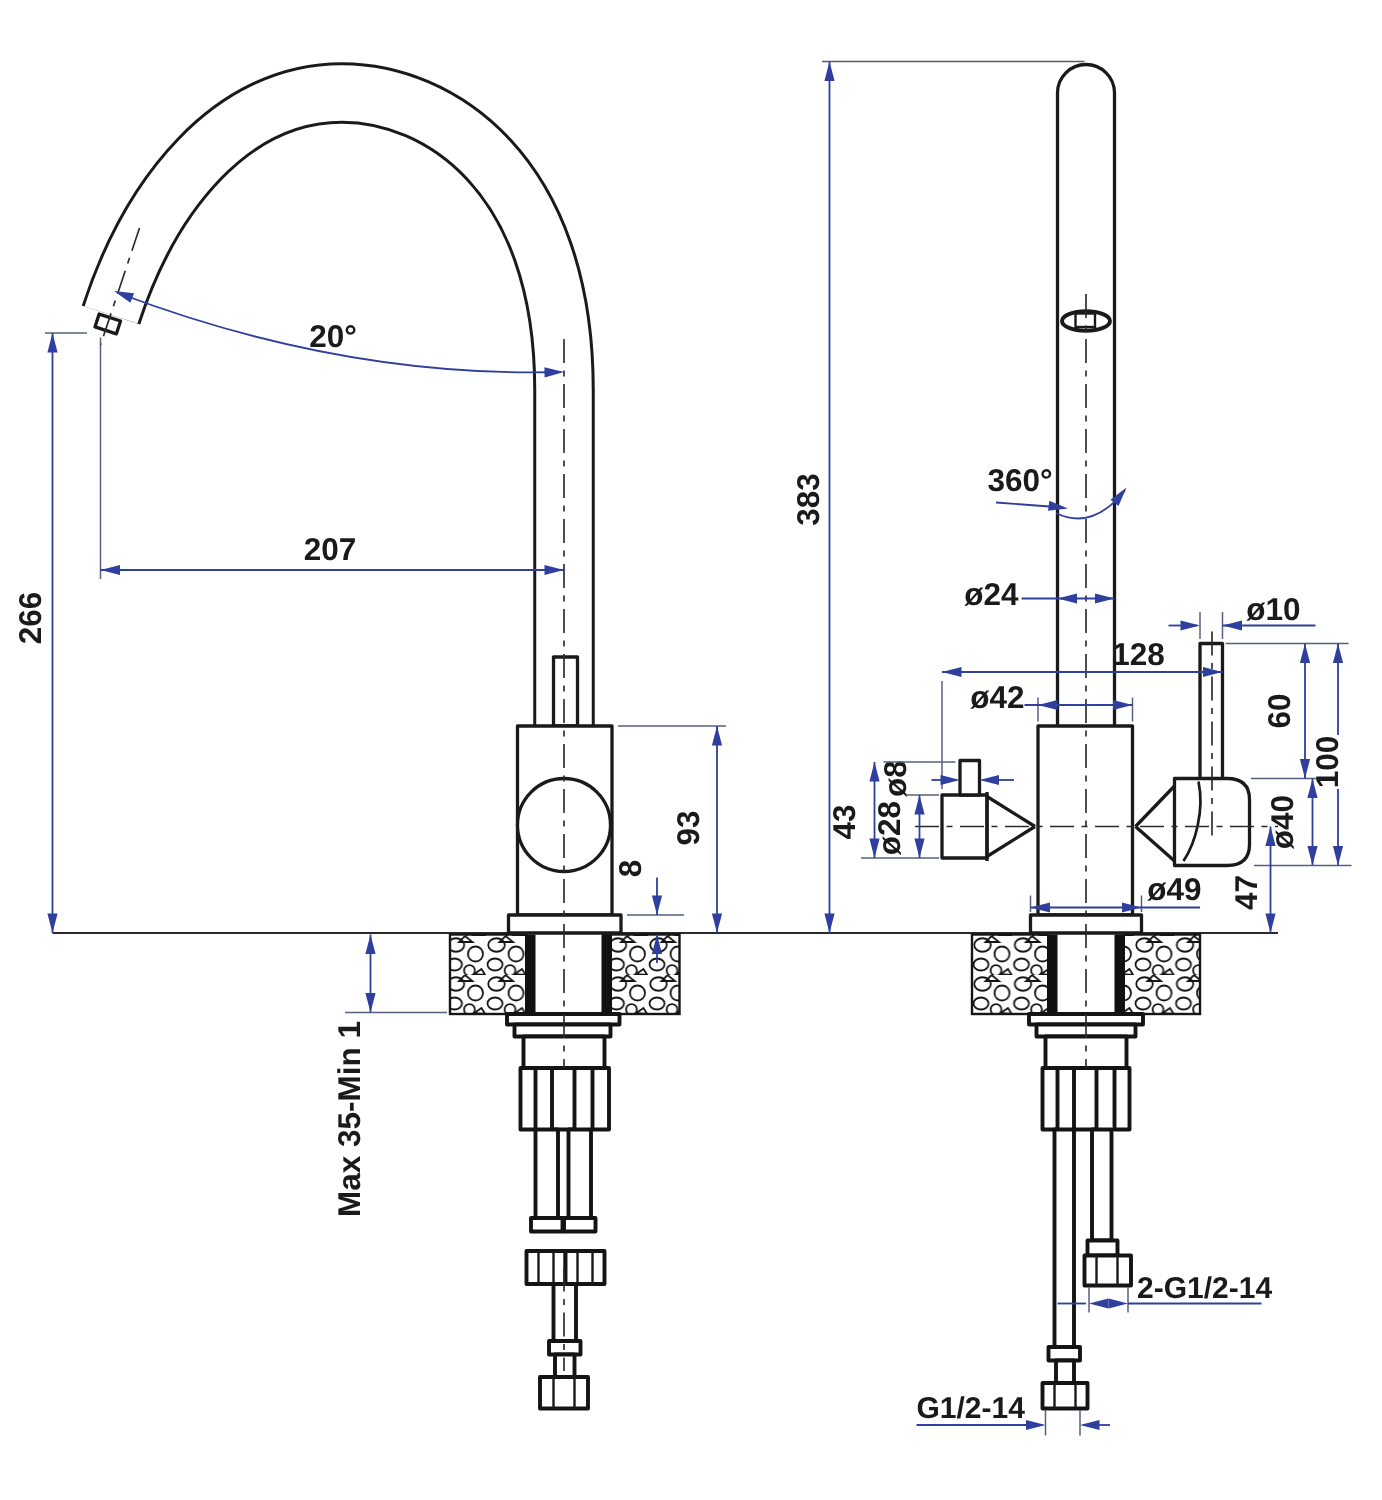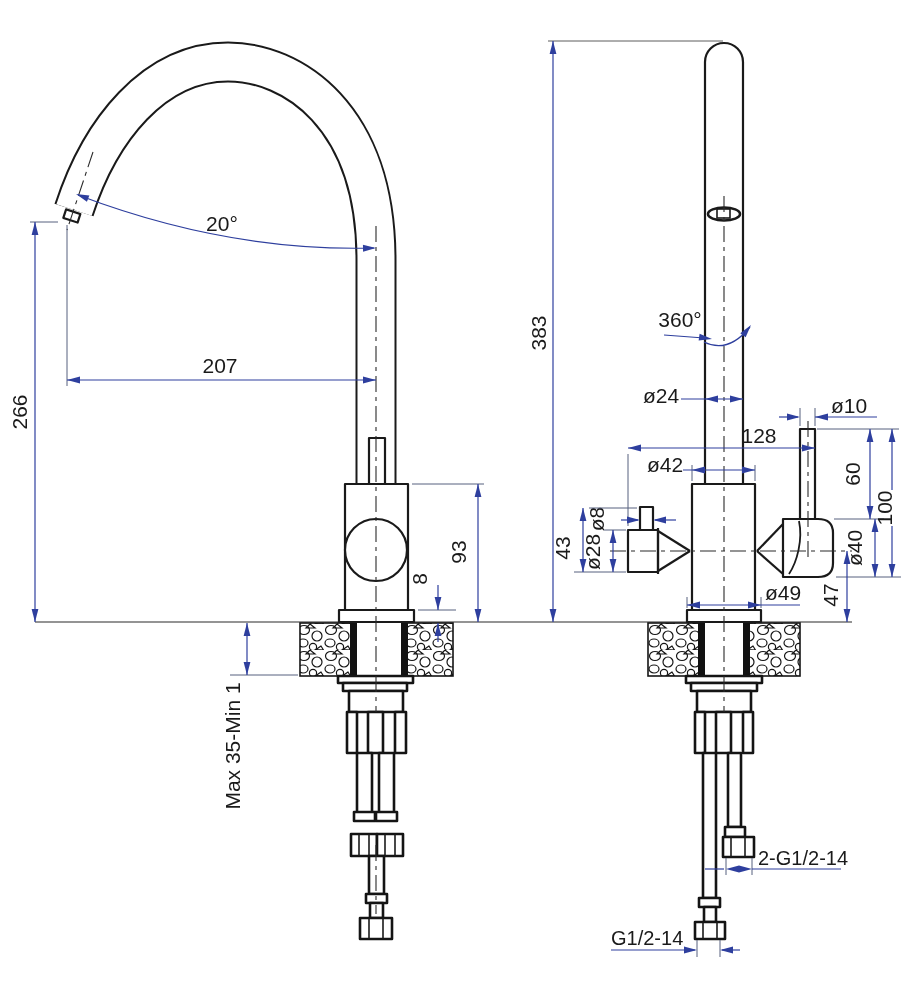--- a/index.html
+++ b/index.html
@@ -1,16 +1,16 @@
 <!DOCTYPE html>
 <html><head>
 <meta charset="utf-8">
 <style>
   html,body{margin:0;padding:0;background:#ffffff;}
-  .canvas{position:relative;width:921px;height:1000px;background:#ffffff;overflow:hidden;}
+  .canvas{position:relative;width:921px;height:1000px;background:#ffffff;overflow:hidden;font-weight:bold;}
   svg{display:block;}
   svg text{font-family:"Liberation Sans","DejaVu Sans",sans-serif;font-size:21px;fill:#1a1a1a;}
   .thread-label{font-size:20px;}
   .geo{stroke:#1a1a1a;stroke-width:2.2;fill:none;stroke-linejoin:round;}
   .geo-f{stroke:#1a1a1a;stroke-width:2.2;fill:#ffffff;stroke-linejoin:round;}
   .geo-b{stroke:#141414;stroke-width:2.6;fill:#ffffff;stroke-linejoin:round;}
   .tube{stroke:#1a1a1a;stroke-width:41;fill:none;}
   .tube-in{stroke:#ffffff;stroke-width:37;fill:none;}
   .cl{stroke:#2b2b2b;stroke-width:1.1;fill:none;stroke-dasharray:16 5 4 5;}
   .dim{stroke:#2e3f9e;stroke-width:1.2;fill:none;}

